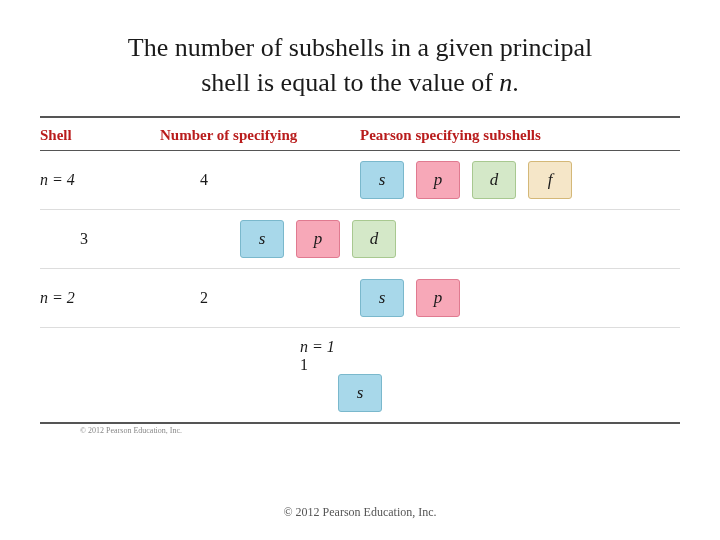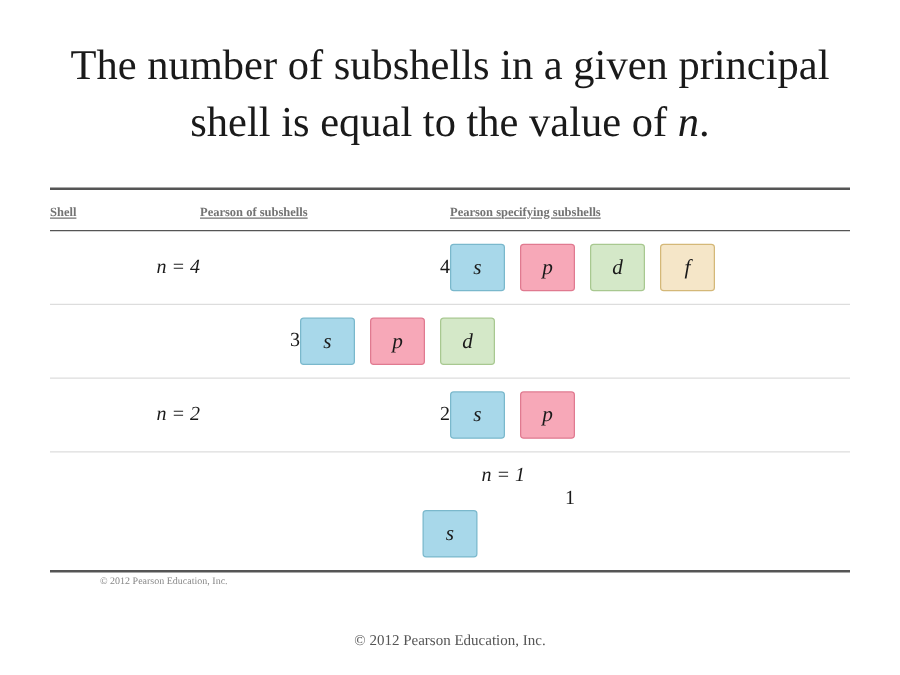--- a/index.html
+++ b/index.html
@@ -15,25 +15,25 @@
     .page {
       width: 720px;
       height: 540px;
       padding: 30px 40px 20px 40px;
       display: flex;
       flex-direction: column;
       align-items: center;
     }
 
     .title {
-      font-size: 34px;
+      font-size: 26px;
       color: #1a1a1a;
       text-align: center;
       line-height: 1.35;
-      margin-bottom: 28px;
+      margin-bottom: 16px;
       font-weight: normal;
     }
 
     .title em {
       font-style: italic;
     }
 
     .table-wrapper {
       width: 640px;
       border-top: 2px solid #555;
@@ -55,32 +55,30 @@
     .col-number {
       width: 200px;
       min-width: 200px;
     }
 
     .col-letters {
       flex: 1;
     }
 
     .header-label {
-      font-size: 10px;
+      font-size: 15px;
       font-weight: bold;
-      color: #737373;
-      text-decoration: underline;
+      color: #b91c1c;
     }
 
     .table-row-data {
       display: flex;
       align-items: center;
       padding: 10px 0;
       border-bottom: 1px solid #ddd;
-      text-align: right;
     }
 
     .table-row-data:last-child {
       border-bottom: none;
       flex-direction: column;
     }
 
     .cell-shell {
       width: 120px;
       min-width: 120px;
@@ -163,21 +161,21 @@
     shell is equal to the value of <em>n</em>.
   </h1>
 
   <div class="table-wrapper">
 
     <div class="table-header">
       <div class="col-shell">
         <span class="header-label">Shell</span>
       </div>
       <div class="col-number">
-        <span class="header-label">Pearson of subshells</span>
+        <span class="header-label">Number of specifying</span>
       </div>
       <div class="col-letters">
         <span class="header-label">Pearson specifying subshells</span>
       </div>
     </div>
 
     <div class="table-row-data">
       <div class="col-shell cell-shell">
         <em>n</em> = 4
       </div>

